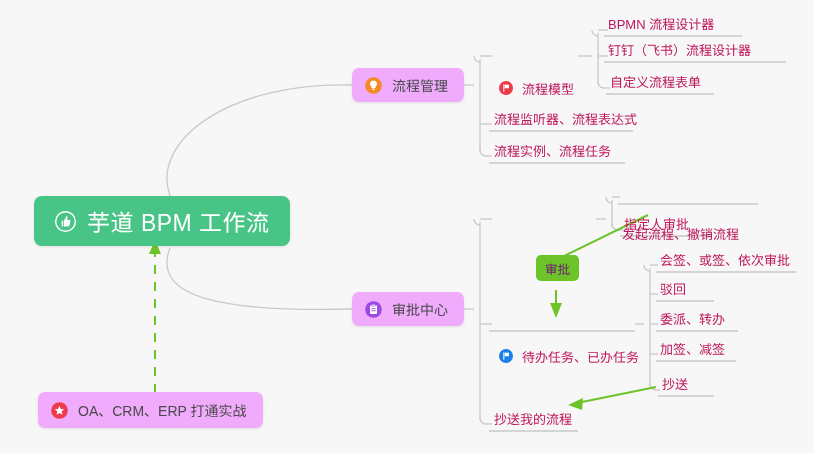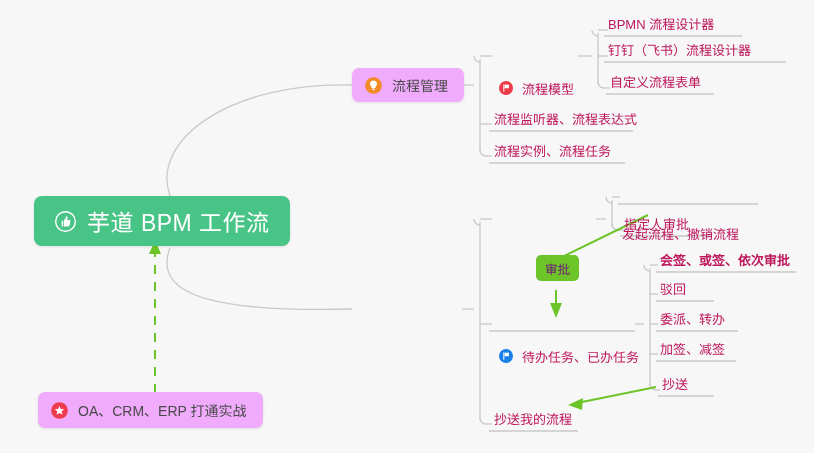--- a/index.html
+++ b/index.html
@@ -243,20 +243,32 @@
   </div>
 
   <div class="node leaf" style="left:486px; top:104px;">
     <span class="label">流程监听器、流程表达式</span>
   </div>
 
   <div class="node leaf" style="left:486px; top:136px;">
     <span class="label">流程实例、流程任务</span>
   </div>
 
+  <div class="node lvl1" style="left:352px; top:292px;">
+    <span class="icon">
+      <svg width="19" height="19" viewBox="0 0 24 24">
+        <circle cx="12" cy="12" r="10.5" fill="#9b4ae3"></circle>
+        <rect x="7.6" y="6.6" width="8.8" height="11" rx="1.3" fill="#ffffff"></rect>
+        <rect x="9.6" y="5.4" width="4.8" height="2.4" rx="1.1" fill="#ffffff" stroke="#9b4ae3" stroke-width="0.9"></rect>
+        <rect x="9.2" y="10.4" width="5.6" height="1.15" fill="#9b4ae3"></rect>
+        <rect x="9.2" y="13.0" width="5.6" height="1.15" fill="#9b4ae3"></rect>
+      </svg>
+    </span>
+    <span class="label">审批中心</span>
+  </div>
 
 
   <div class="node leaf" style="left:614px; top:183px;margin-top:36px;">
     <span class="label">发起流程、撤销流程</span>
   </div>
 
   <div class="node leaf" style="left:616px; top:209px;">
     <span class="label">指定人审批</span>
   </div>
 
@@ -264,21 +276,21 @@
     <span class="icon">
       <svg width="16" height="16" viewBox="0 0 24 24">
         <circle cx="12" cy="12" r="10.5" fill="#1a7fe8"></circle>
         <rect x="8.0" y="6.3" width="1.5" height="11.4" rx="0.6" fill="#ffffff"></rect>
         <path d="M9.8 7.0 L16.4 7.0 L16.4 12.4 L9.8 12.4 Z" fill="#ffffff"></path>
       </svg>
     </span>
     <span class="label">待办任务、已办任务</span>
   </div>
 
-  <div class="node leaf" style="left:652px; top:245px;font-weight:bold;">
+  <div class="node leaf" style="left:652px; top:245px;">
     <span class="label">会签、或签、依次审批</span>
   </div>
   <div class="node leaf" style="left:652px; top:274px;">
     <span class="label">驳回</span>
   </div>
   <div class="node leaf" style="left:652px; top:304px;">
     <span class="label">委派、转办</span>
   </div>
   <div class="node leaf" style="left:652px; top:334px;">
     <span class="label">加签、减签</span>

